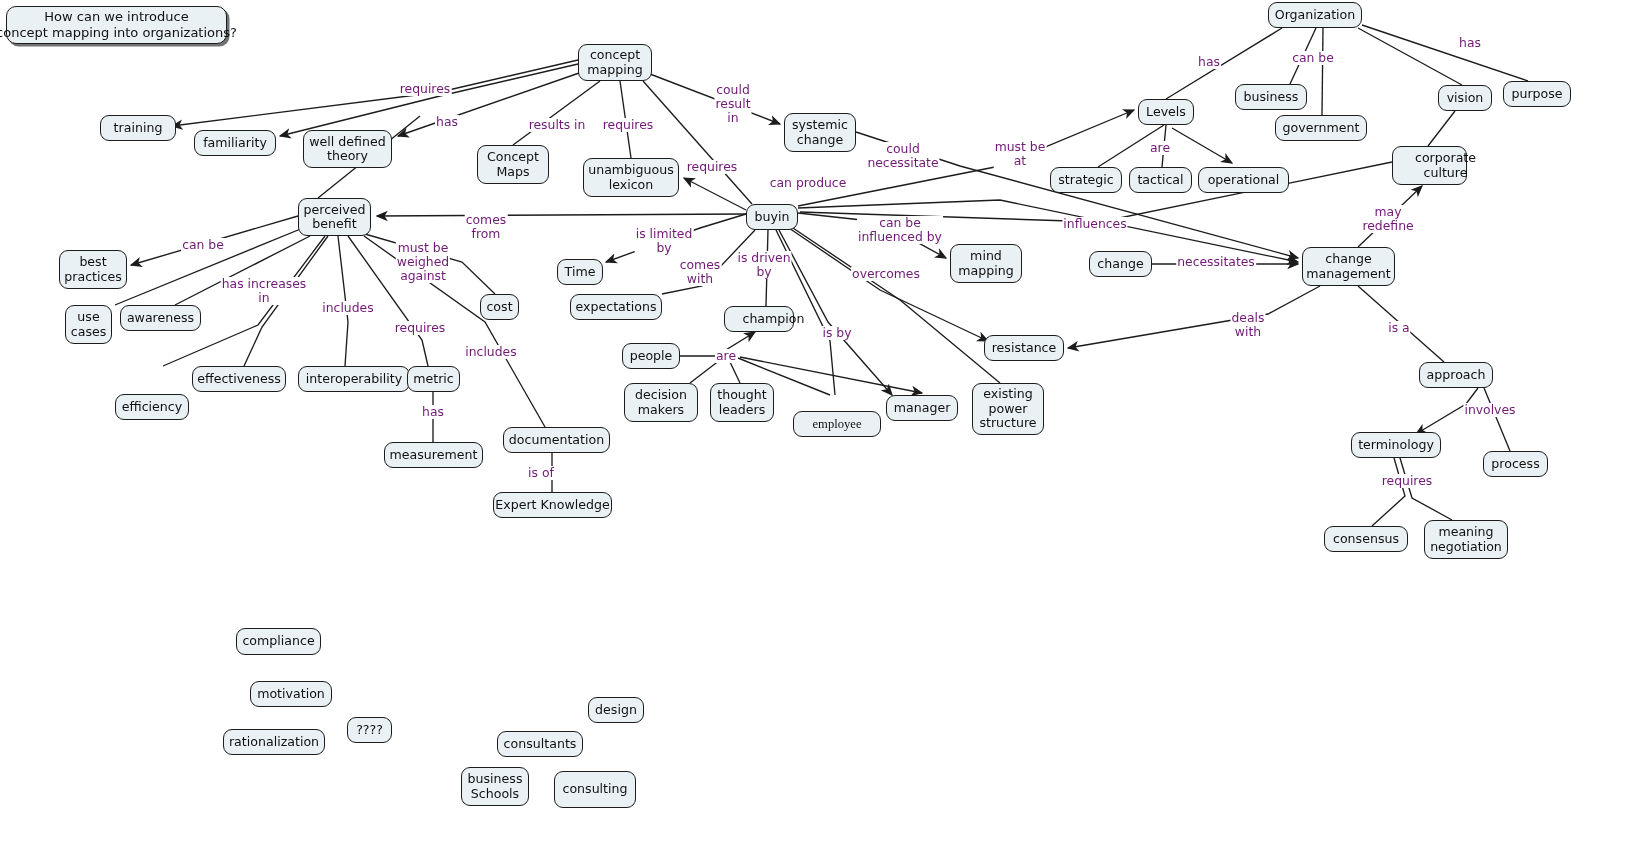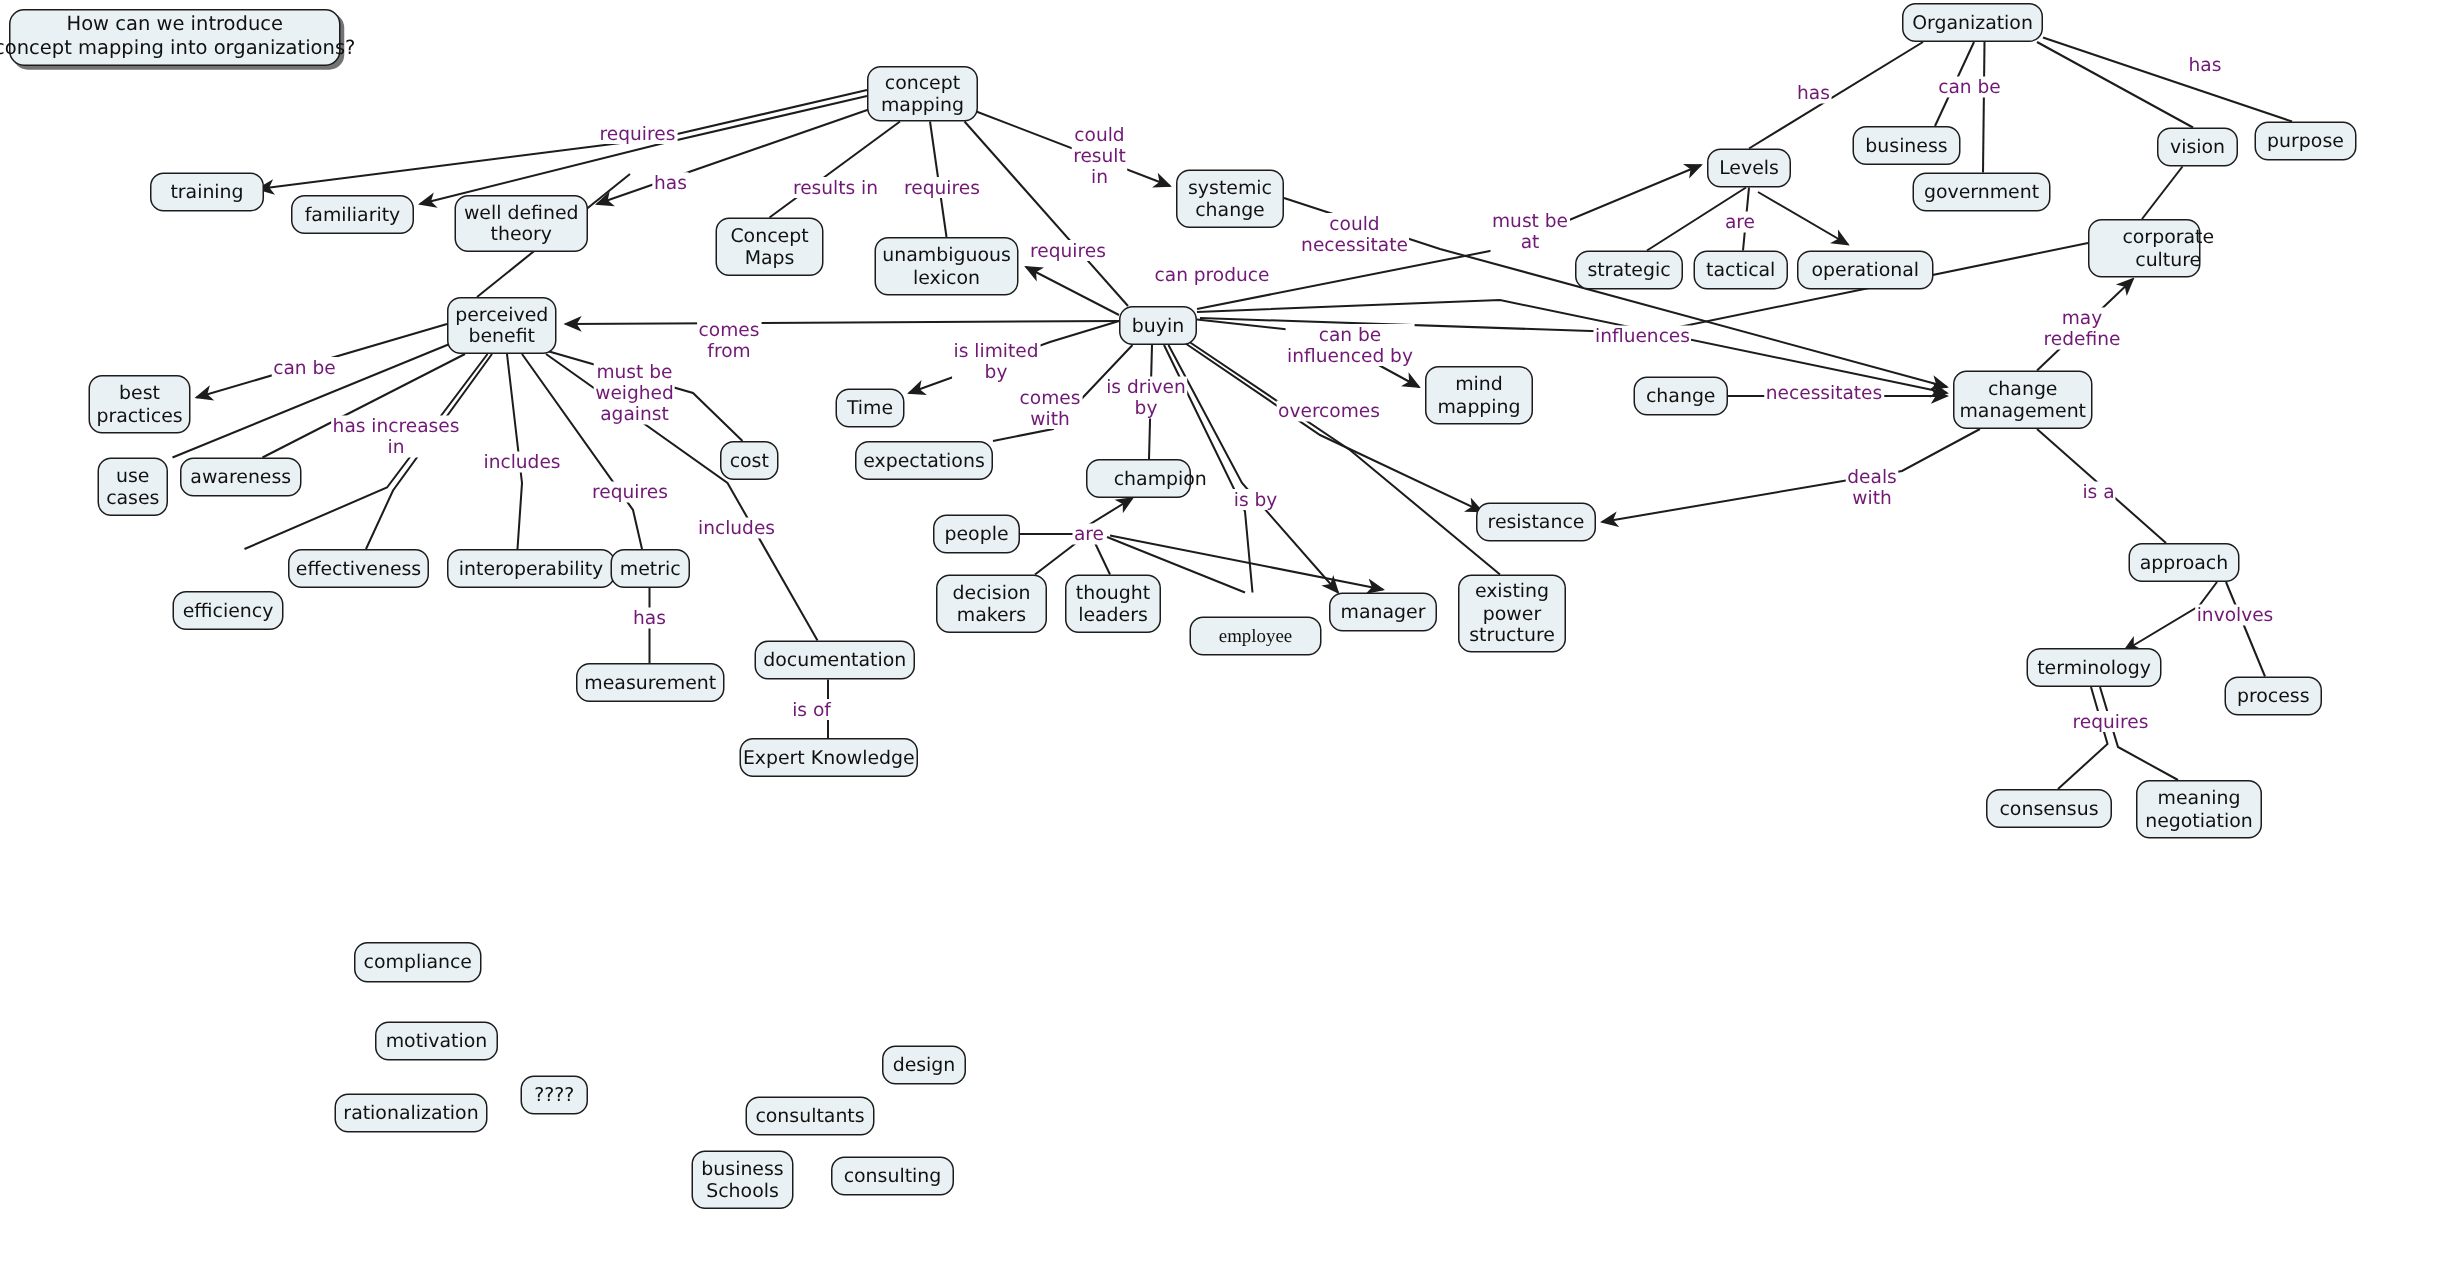--- a/index.html
+++ b/index.html
@@ -231,15 +231,15 @@
       <div class="node" style="left: 1424px; top: 520px; width: 84px; height: 39px;">meaning
 negotiation</div>
       <div class="node" style="left: 236px; top: 628px; width: 85px; height: 27px;">compliance</div>
       <div class="node" style="left: 250px; top: 681px; width: 82px; height: 26px;">motivation</div>
       <div class="node" style="left: 223px; top: 729px; width: 102px; height: 26px;">rationalization</div>
       <div class="node" style="left: 347px; top: 717px; width: 45px; height: 26px;">????</div>
       <div class="node" style="left: 588px; top: 697px; width: 56px; height: 26px;">design</div>
       <div class="node" style="left: 497px; top: 731px; width: 86px; height: 26px;">consultants</div>
       <div class="node" style="left: 461px; top: 767px; width: 68px; height: 39px;">business
 Schools</div>
-      <div class="node" style="left: 554px; top: 771px; width: 82px; height: 26px; text-align: right;">consulting</div>
+      <div class="node" style="left: 554px; top: 771px; width: 82px; height: 37px; text-align: right;">consulting</div>
     </div>
 </div>
 
 </body></html>

